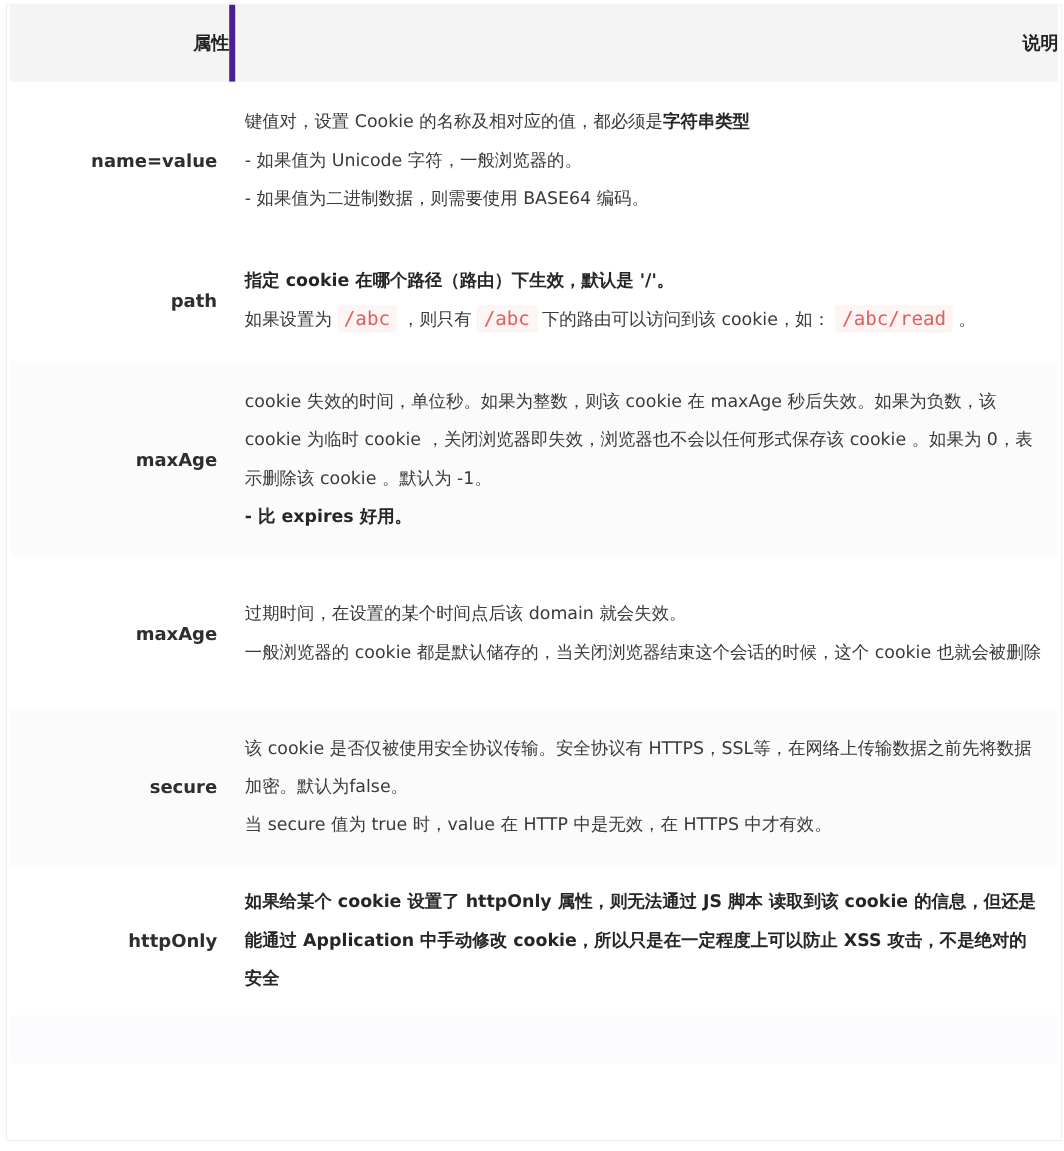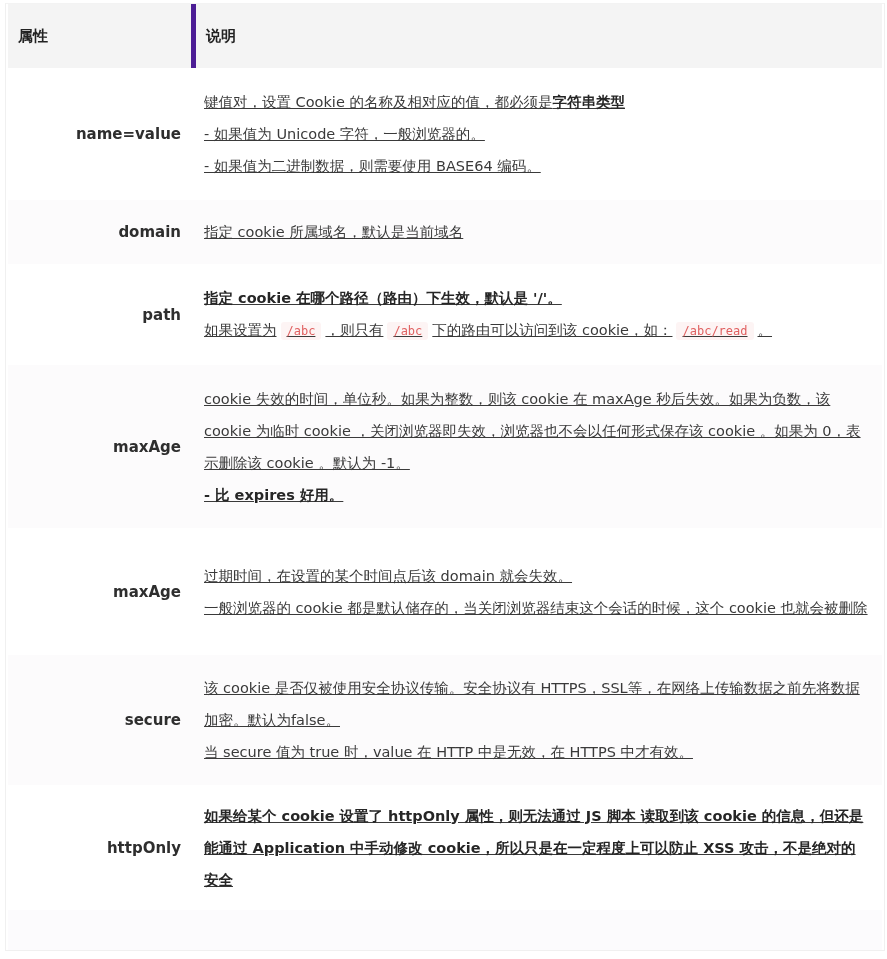--- a/index.html
+++ b/index.html
@@ -14,37 +14,37 @@
     box-sizing: border-box; background: #fff;
   }
   table {
     position: absolute; left: 8px; top: 4px;
     width: 874px; border-collapse: separate; border-spacing: 0;
     table-layout: fixed;
   }
   col.c1 { width: 183px; }
   col.c2 { width: 691px; }
   th {
-    background: #f4f4f4; height: 64px; text-align: left;
+    background: #f4f4f4; height: 64px; text-align: right;
     font-size: 15px; font-weight: bold; color: #222;
     padding: 0 0 0 10px; vertical-align: middle;
   }
   th.h2 { border-left: 5px solid #4c1d95; padding-left: 10px; }
   td {
     font-size: 14.5px; line-height: 32px; vertical-align: middle;
     padding: 0 10px;
   }
   td.attr { font-weight: bold; color: #2e2e2e; font-size: 15px; text-align: right; }
-  td.desc { padding-left: 13px; padding-right: 14px; color: #3a3a3a; text-decoration: underline; }
+  td.desc { padding-left: 13px; padding-right: 14px; color: #3a3a3a; }
   tr.alt td { background: #fcfbfc; }
   .line { display: block; }
   b, .bold { font-weight: bold; color: #262626; }
   code {
     font-family: "DejaVu Sans Mono", "Liberation Mono", monospace;
-    font-size: 12px; color: #e06060; background: #fdf4f4;
+    font-size: 16px; color: #e06060; background: #fdf4f4;
     padding: 2px 6px; border-radius: 3px; margin: 0 4px; text-align: right;
   }
   .r-name td { height: 132px; }
   .r-domain td { height: 64px; }
   .r-path td { height: 101px; }
   .r-maxage td { height: 163px; }
   .r-expires td { height: 127px; }
   .r-secure td { height: 130px; }
   .r-httponly td { height: 125px; }
   .r-tail td { height: 40px; background: #fcfbfd; }
@@ -65,26 +65,20 @@
       <th class="h2">说明</th>
     </tr>
   </thead>
   <tbody>
     <tr class="r-name">
       <td class="attr">name=value</td>
       <td class="desc">
         <span class="line"><span>键值对，设置 Cookie 的名称及相对应的值，都必须是</span><span class="bold">字符串类型</span></span>
         <span class="line">- 如果值为 Unicode 字符，一般浏览器的。</span>
         <span class="line">- 如果值为二进制数据，则需要使用 BASE64 编码。</span>
-      </td>
-    </tr>
-    <tr class="r-domain alt">
-      <td class="attr">domain</td>
-      <td class="desc">
-        <span class="line">指定 cookie 所属域名，默认是当前域名</span>
       </td>
     </tr>
     <tr class="r-path">
       <td class="attr">path</td>
       <td class="desc">
         <span class="line bold">指定 cookie 在哪个路径（路由）下生效，默认是 '/'。</span>
         <span class="line"><span>如果设置为</span><code>/abc</code><span>，则只有</span><code>/abc</code><span>下的路由可以访问到该 cookie，如：</span><code>/abc/read</code><span>。</span></span>
       </td>
     </tr>
     <tr class="r-maxage alt">

